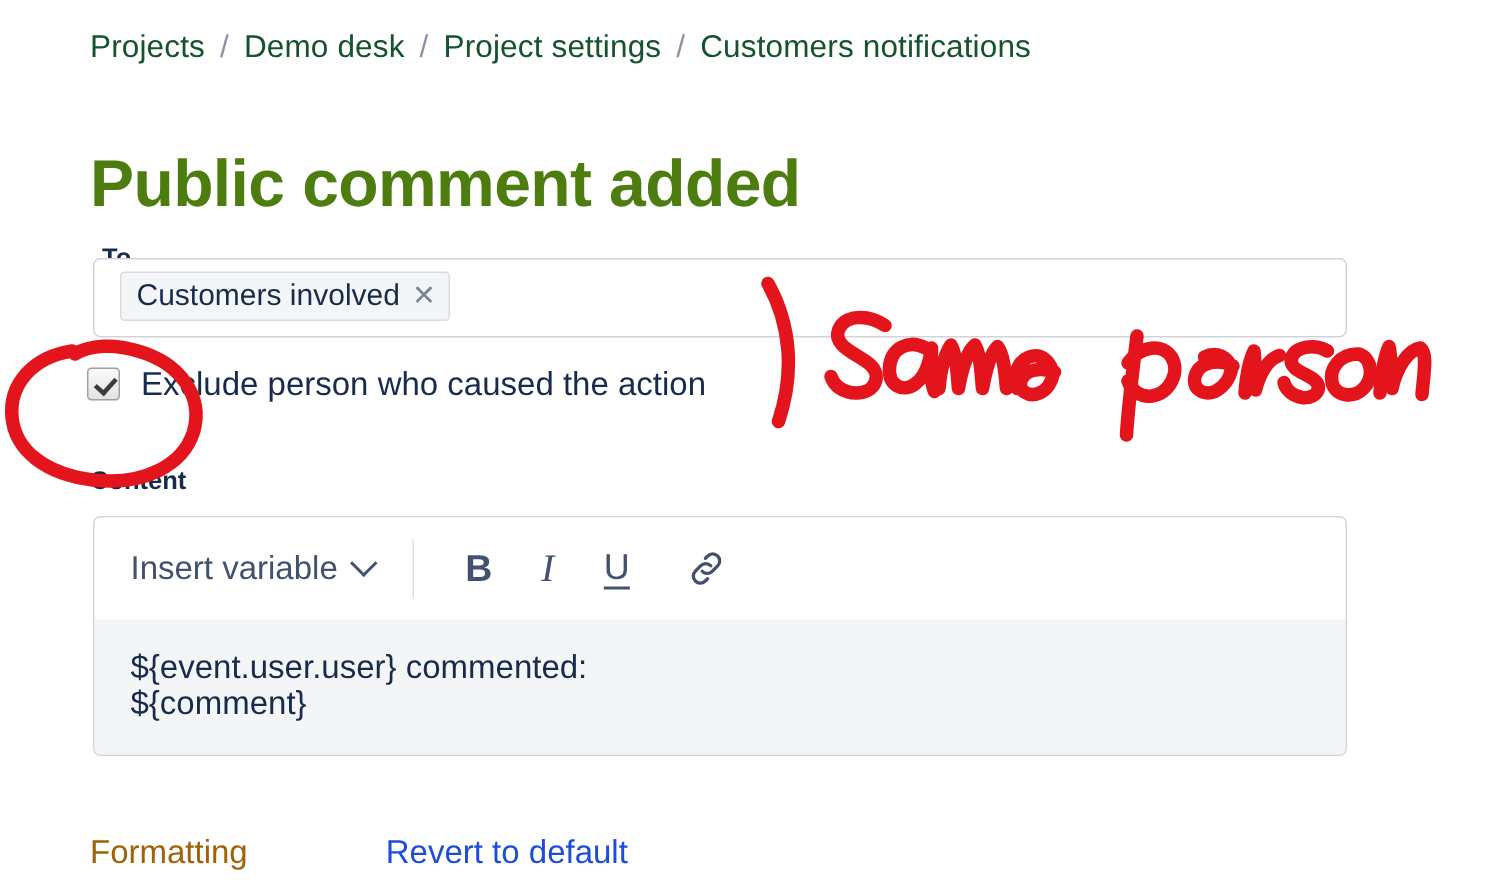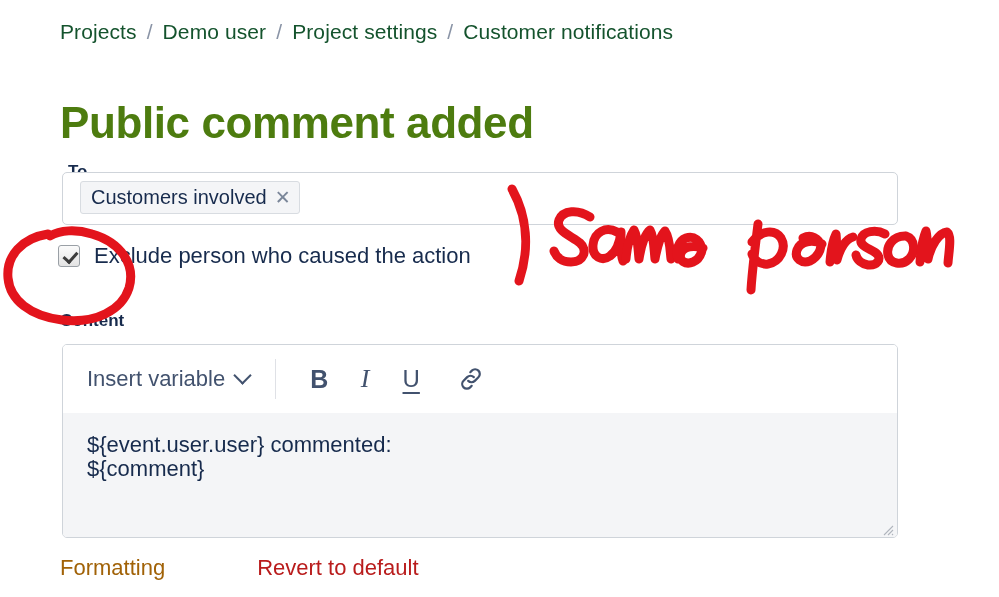--- a/index.html
+++ b/index.html
@@ -129,21 +129,21 @@
     color: #172b4d;
     white-space: nowrap;
   }
 
   
   .editor {
     position: absolute;
     left: 62px;
     top: 344px;
     width: 836px;
-    height: 194px;
+    height: 160px;
     box-sizing: border-box;
     border: 1px solid #cfd4da;
     border-radius: 5px;
     background: #ffffff;
     overflow: hidden;
   }
   .editor-toolbar {
     height: 68px;
     display: flex;
     align-items: center;
@@ -219,46 +219,46 @@
     align-items: baseline;
   }
   .link-formatting {
     font-size: 22px;
     color: #a16207;
     text-decoration: none;
     cursor: pointer;
   }
   .link-revert {
     font-size: 22px;
-    color: #b91c1c;
+    color: #1d4ed8;
     margin-left: 92px;
     cursor: default;
   }
 
   
   .annotation-layer {
     position: absolute;
     left: 0;
     top: 0;
     width: 999px;
     height: 597px;
     pointer-events: none;
   }
 </style>
 </head>
 <body>
 
 <div class="breadcrumb">
   <a class="crumb" href="#">Projects</a>
   <span class="sep">/</span>
-  <a class="crumb" href="#">Demo user</a>
+  <a class="crumb" href="#">Demo desk</a>
   <span class="sep">/</span>
   <a class="crumb" href="#">Project settings</a>
   <span class="sep">/</span>
-  <a class="crumb" href="#">Customer notifications</a>
+  <a class="crumb" href="#">Customers notifications</a>
 </div>
 
 <h1 class="page-title">Public comment added</h1>
 
 <div class="field-label label-to">To</div>
 
 <div class="to-field">
   <span class="chip">
     <span class="chip-label">Customers involved</span>
     <span class="chip-remove">✕</span>

